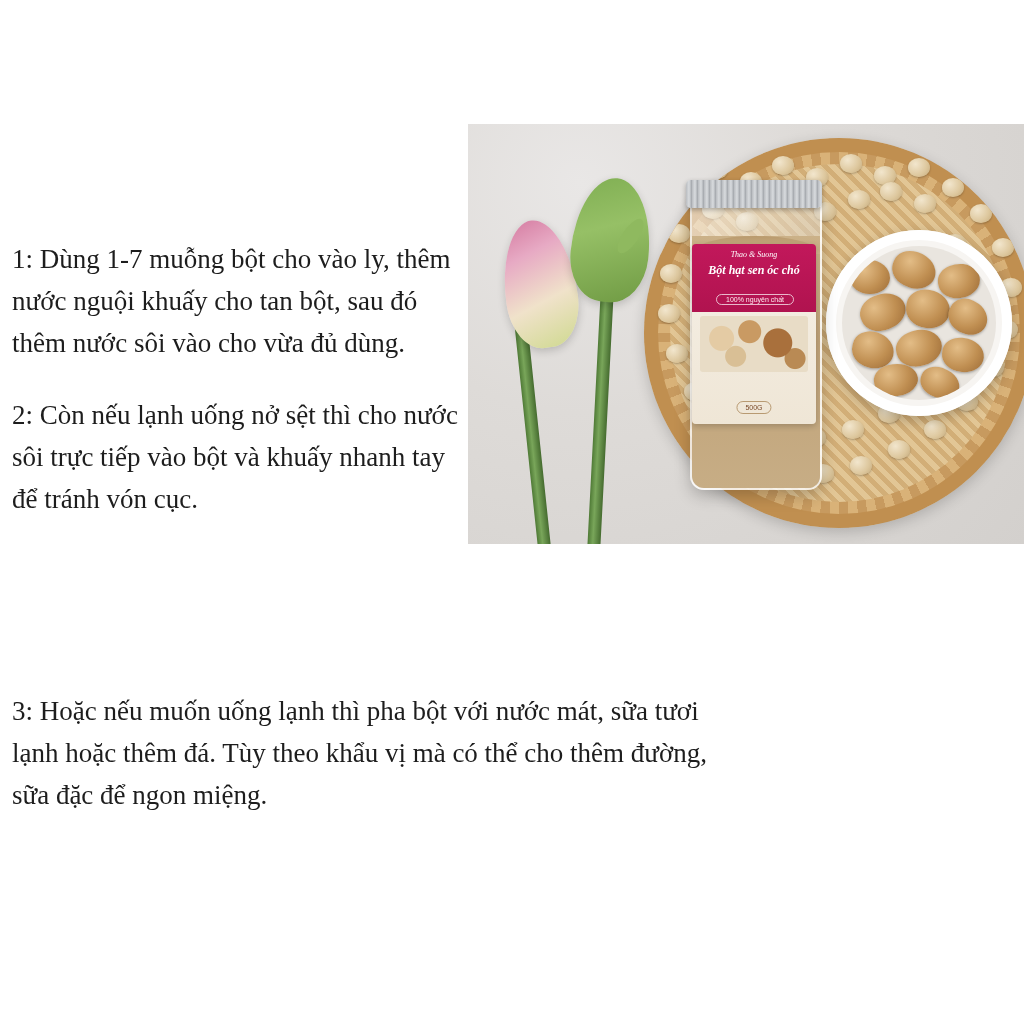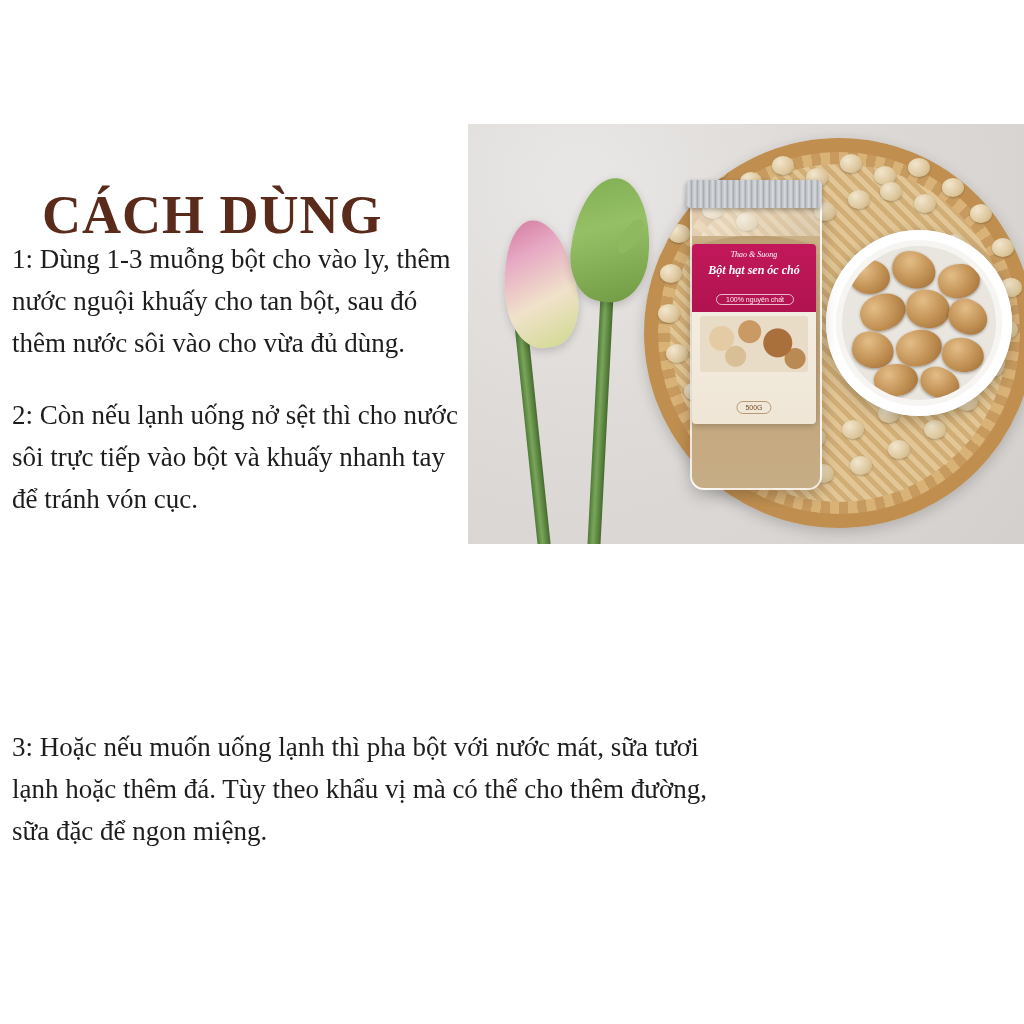--- a/index.html
+++ b/index.html
@@ -49,21 +49,20 @@
   }
   .step.wide {
     width: 452px;
   }
 
   .steps-wide {
     position: absolute;
     left: 12px;
     top: 690px;
     width: 700px;
-    margin-top: 36px;
   }
   .steps-wide .step {
     width: 700px;
     margin: 0;
   }
 
   
   .photo {
     position: absolute;
     left: 468px;
@@ -284,24 +283,23 @@
     background: #8fb95f;
     border-radius: 50%;
     transform: rotate(28deg);
   }
 </style>
 </head>
 <body>
 
 <div class="page">
 
-  <h1 class="heading">CÁCH DÙNG</h1>
 
   <div class="steps">
-    <p class="step wide">1: Dùng 1-3 muỗng bột cho vào ly, thêm nước nguội khuấy cho tan bột, sau đó thêm nước sôi vào cho vừa đủ dùng.</p>
+    <p class="step wide">1: Dùng 1-7 muỗng bột cho vào ly, thêm nước nguội khuấy cho tan bột, sau đó thêm nước sôi vào cho vừa đủ dùng.</p>
     <p class="step wide">2: Còn nếu lạnh uống nở sệt thì cho nước sôi trực tiếp vào bột và khuấy nhanh tay để tránh vón cục.</p>
   </div>
 
   <div class="steps-wide">
     <p class="step">3: Hoặc nếu muốn uống lạnh thì pha bột với nước mát, sữa tươi lạnh hoặc thêm đá. Tùy theo khẩu vị mà có thể cho thêm đường, sữa đặc để ngon miệng.</p>
   </div>
 
   <div class="photo">
     <div class="photo-bg"></div>
 

